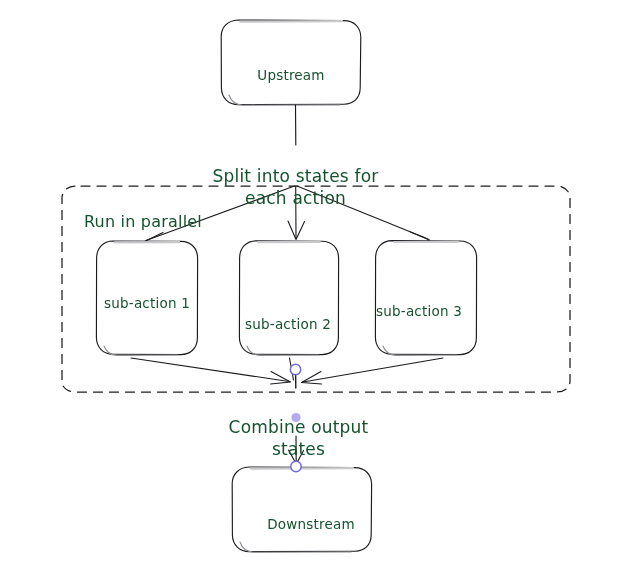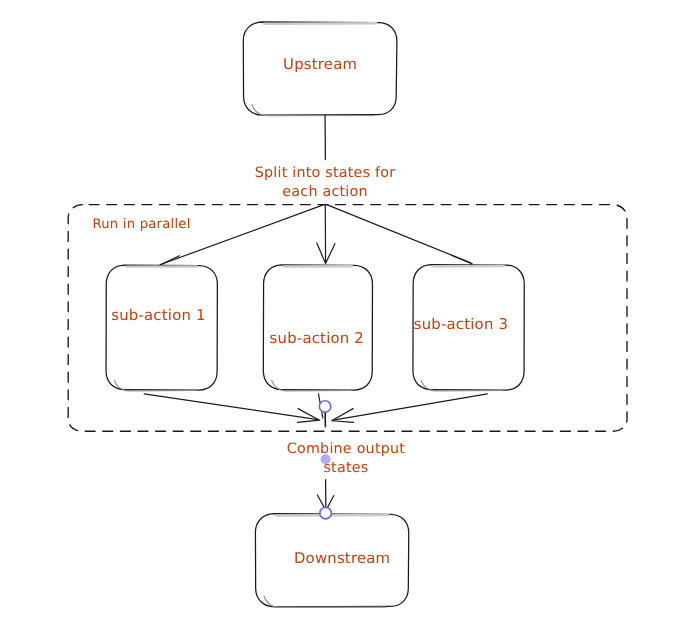--- a/index.html
+++ b/index.html
@@ -20,40 +20,41 @@
     left: 0;
     top: 0;
     width: 622px;
     height: 577px;
   }
   .node-label,
   .edge-label,
   .group-label {
     position: absolute;
     font-family: "DejaVu Sans", sans-serif;
-    color: #c2410c;
+    color: #14532d;
     text-align: center;
     line-height: 1.28;
     white-space: pre-line;
     letter-spacing: 0.2px;
     user-select: none;
+    margin-top: 16px;
   }
   .node-label { font-size: 13.5px; }
-  .edge-label { font-size: 13px; }
-  .group-label { font-size: 12px; text-align: left; }
+  .edge-label { font-size: 17px; }
+  .group-label { font-size: 16px; text-align: left; }
 
   
   #label-upstream      { left: 221px; top: 51px;  width: 140px; }
-  #label-sub-1         { left: 87px;  top: 279px; width: 100px; text-align: right; }
+  #label-sub-1         { left: 97px;  top: 279px; width: 100px; }
   #label-sub-2         { left: 238px; top: 300px; width: 100px; }
   #label-sub-3         { left: 375px; top: 287px; width: 88px; }
   #label-downstream    { left: 231px; top: 500px; width: 160px; }
 
   #label-split         { left: 203px; top: 150px; width: 185px; }
-  #label-combine       { left: 242px; top: 401px; width: 145px; }
+  #label-combine       { left: 226px; top: 401px; width: 145px; }
   #label-run-parallel  { left: 84px;  top: 196px; width: 160px; }
 </style>
 </head>
 <body>
 
 <svg id="diagram-canvas" viewBox="0 0 622 577" xmlns="http://www.w3.org/2000/svg">
 
   <g>
     <path d="M 75 186
              C 68 186, 62 191, 62 198

